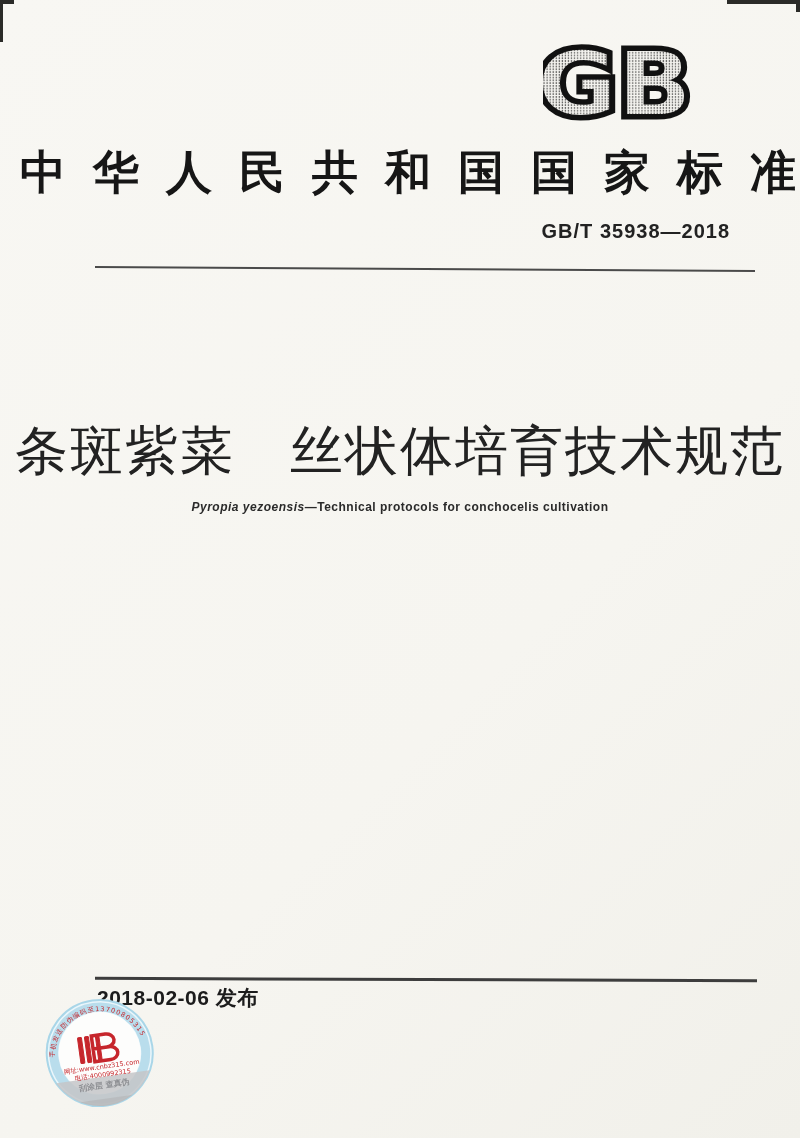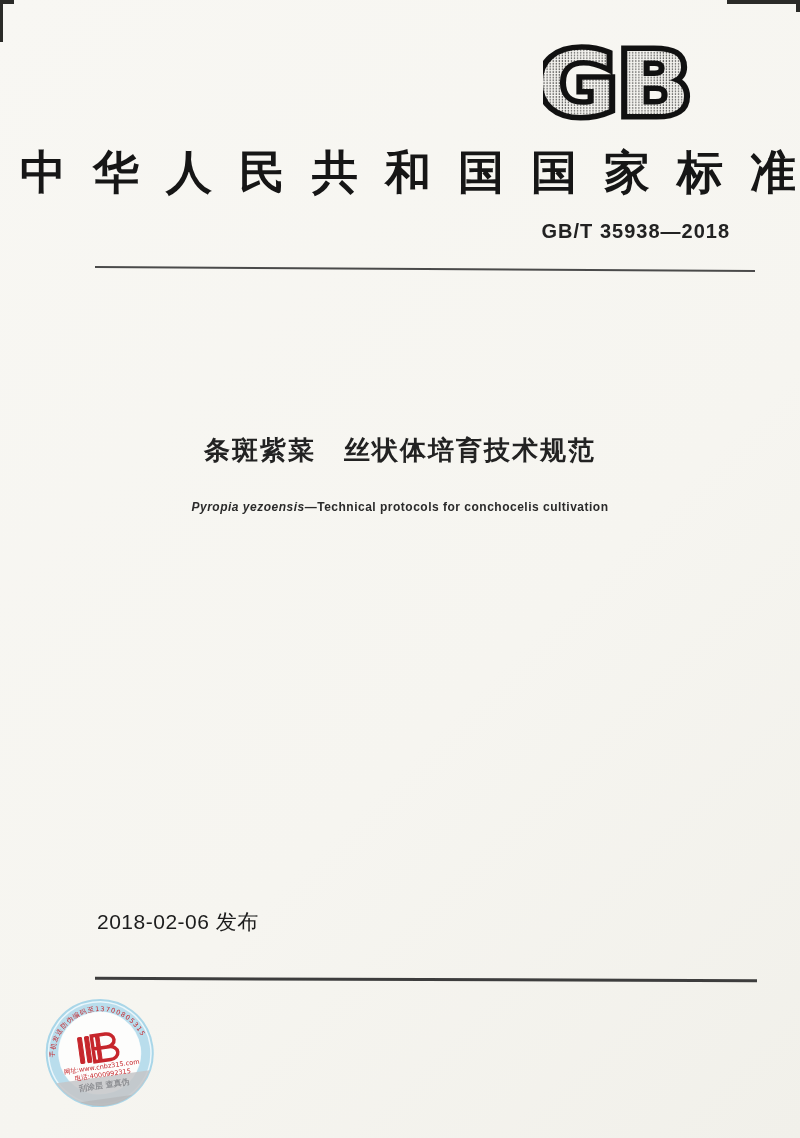--- a/index.html
+++ b/index.html
@@ -32,30 +32,30 @@
   .std-number {
     position:absolute; right:70px; top:220px; font-size:20px; font-weight:bold;
     letter-spacing:1px; color:#222;
   }
   .rule-top {
     position:absolute; left:95px; top:268px; width:660px; height:2px;
     background:#4a4a4a; transform:rotate(0.35deg);
   }
 
   .cn-title {
-    position:absolute; left:0; top:433px; width:100%; text-align:center;
-    font-size:26px; font-weight:bold; letter-spacing:2px; white-space:nowrap; color:#222;
+    position:absolute; left:0; top:416px; width:100%; text-align:center;
+    font-size:53px; font-weight:normal; letter-spacing:2px; white-space:nowrap; color:#222;
   }
   .en-title {
     position:absolute; left:0; top:500px; width:100%; text-align:center;
     font-size:12px; font-weight:bold; color:#2a2a2a; letter-spacing:0.5px;
   }
   .en-title .it { font-style:italic; }
 
-  .date-row { position:absolute; left:97px; top:908px; width:660px; display:flex; justify-content:space-between; font-size:21px; font-weight:400; letter-spacing:0.5px; }
+  .date-row { position:absolute; left:97px; top:984px; width:660px; display:flex; justify-content:space-between; font-size:21px; font-weight:700; letter-spacing:0.5px; }
   .rule-bottom { position:absolute; left:95px; top:978px; width:662px; height:3px; background:#3d3d3d; transform:rotate(0.2deg); }
 
   .issuer-row {
     position:absolute; left:0; top:994px; width:100%;
     display:flex; justify-content:center; align-items:center; gap:14px;
   }
   .issuer-lines { text-align:center; }
   .issuer-l1 { font-size:23px; font-weight:600; letter-spacing:0.5px; line-height:32px; white-space:nowrap; }
   .issuer-l2 { font-size:23px; font-weight:600; letter-spacing:13px; margin-right:-13px; line-height:32px; white-space:nowrap; }
   .publish-label { font-size:20px; font-weight:600; letter-spacing:10px; white-space:nowrap; padding-top:4px; }

